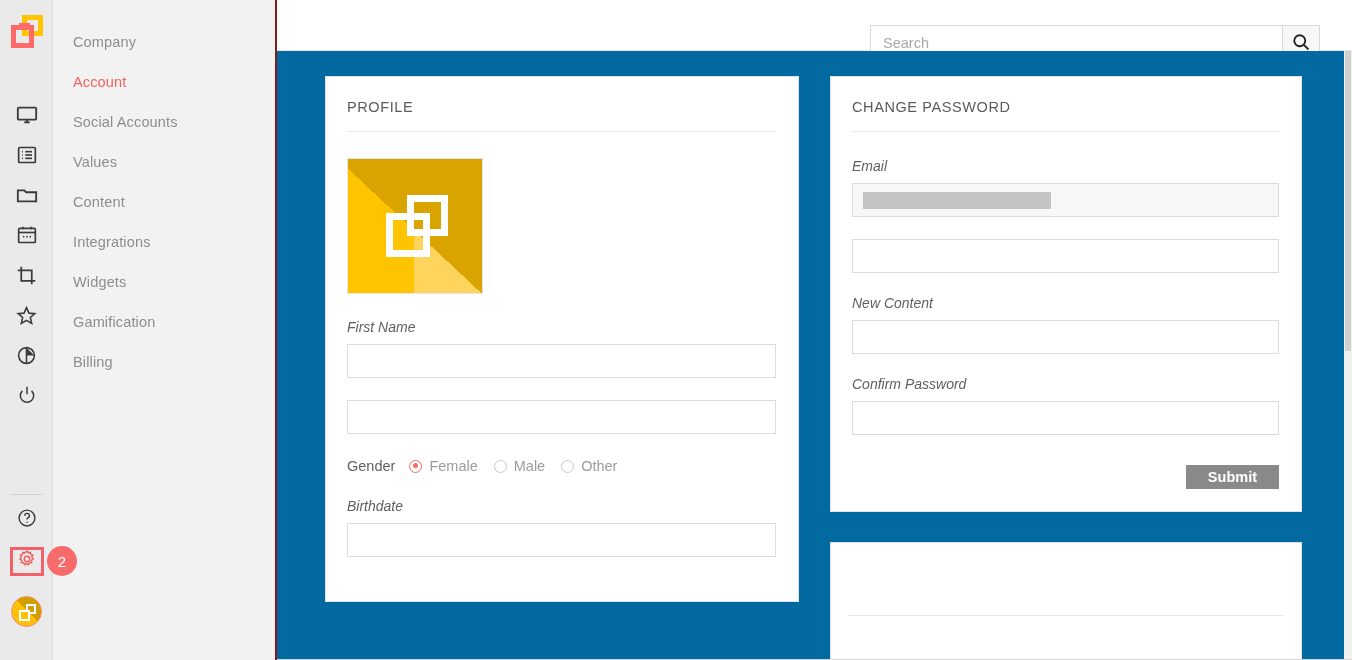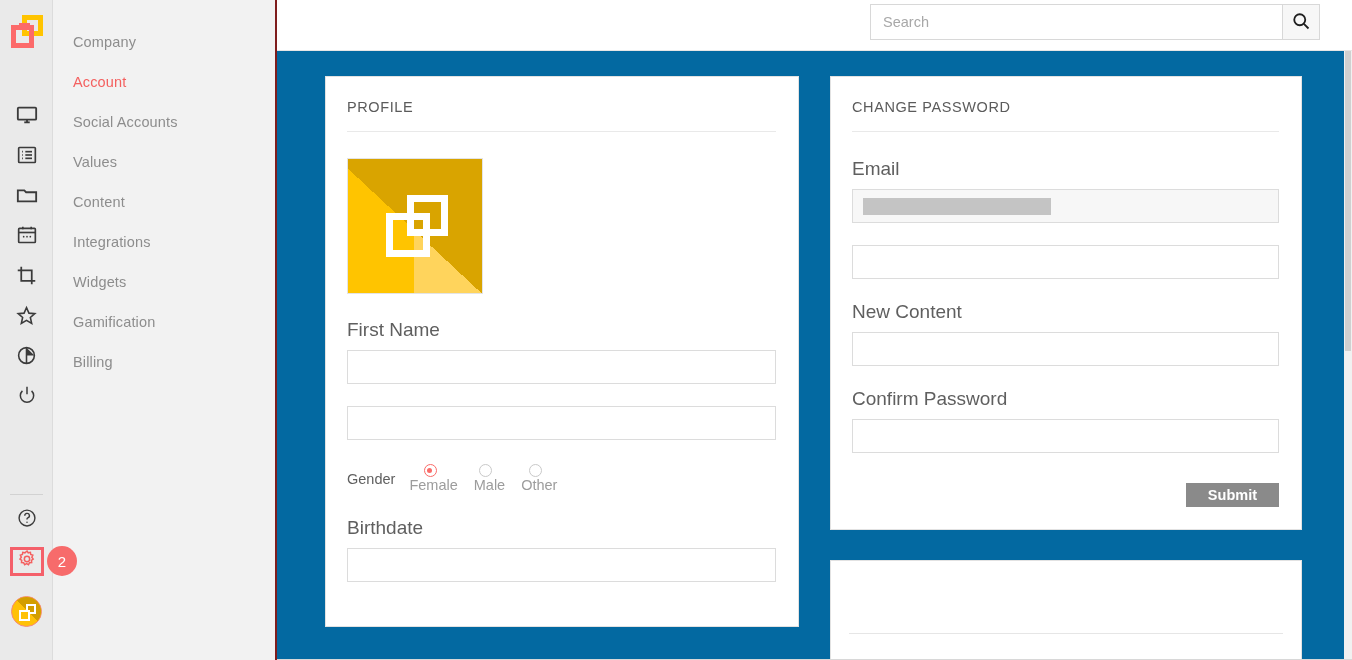--- a/index.html
+++ b/index.html
@@ -145,21 +145,21 @@
     overflow: hidden;
   }
   .topbar {
     position: relative;
     height: 51px;
     border-bottom: 1px solid #e6e6e6;
     background: #ffffff;
   }
   .search-wrap {
     position: absolute;
-    right: 32px; top: 4px;
+    right: 32px; top: 25px;
     display: flex;
     height: 36px;
   }
   .search-input {
     width: 412px; height: 36px;
     border: 1px solid #d8d8d8;
     border-right: none;
     padding: 0 12px;
     font-size: 14.5px;
     color: #555;
@@ -248,24 +248,25 @@
     background: transparent;
   }
   .big-sq.f::before {
     content: ""; position: absolute;
     left: -7px; top: -7px; right: -7px; bottom: -7px;
     border: 7px solid #ffffff;
     pointer-events: none;
   }
 
   .field-label {
-    font-size: 19px;
+    font-size: 14px;
     color: #5f5f5f;
     margin-bottom: 9px;
     display: block;
+    font-style: italic;
   }
   .text-input {
     width: 100%;
     height: 34px;
     border: 1px solid #dcdcdc;
     background: #ffffff;
     padding: 0 10px;
     font-size: 14px;
     color: #444;
     outline: none;
@@ -293,21 +294,20 @@
     margin-top: 2px;
   }
   .gender-label {
     font-size: 14.5px; color: #5f5f5f;
     margin-right: 14px;
   }
   .radio-opt {
     display: flex; align-items: center;
     margin-right: 16px;
     cursor: pointer;
-    flex-direction: column;
   }
   .radio-dot {
     width: 13px; height: 13px;
     border-radius: 50%;
     border: 1.5px solid #c9c9c9;
     margin-right: 7px;
     position: relative;
     background: #fff;
   }
   .radio-opt.checked .radio-dot {

